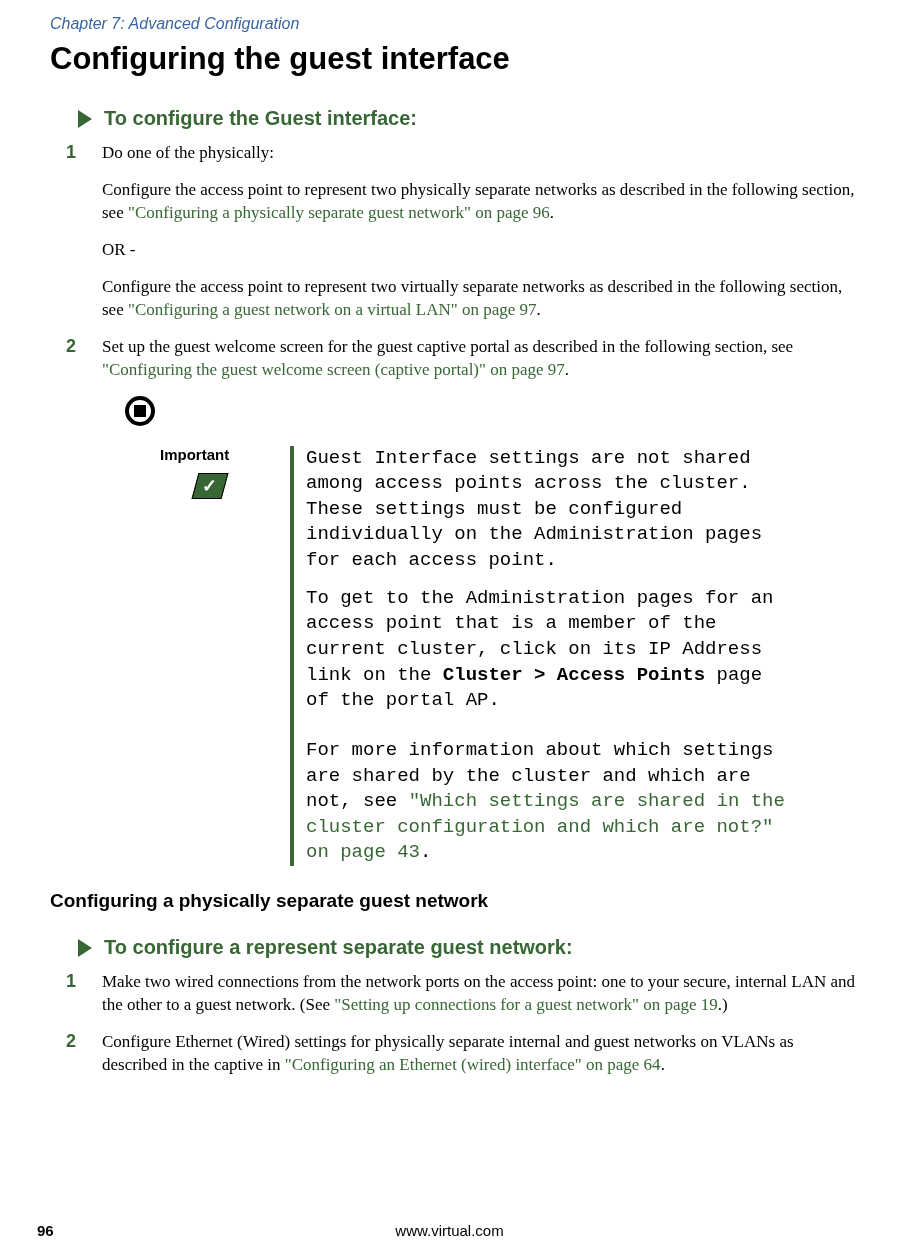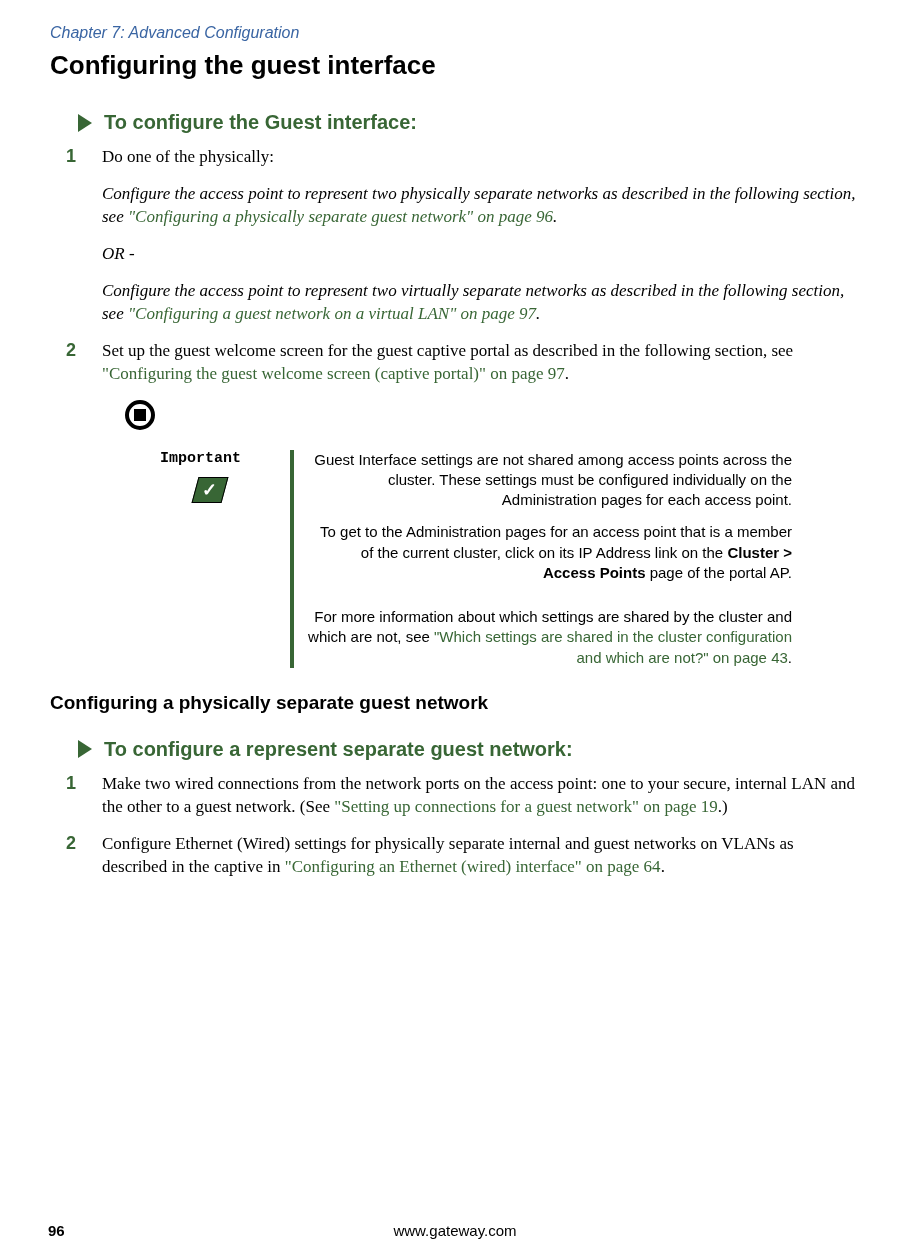--- a/index.html
+++ b/index.html
@@ -12,27 +12,27 @@
       background: #fff;
       width: 912px;
       height: 1259px;
       position: relative;
       padding: 0 50px;
     }
     .header-italic {
       font-style: italic;
       color: #3a65a3;
       font-size: 16px;
-      padding-top: 24px;
+      padding-top: 15px;
       font-family: Arial, sans-serif;
     }
     .main-heading {
       font-family: Arial, sans-serif;
       font-weight: bold;
-      font-size: 26px;
+      font-size: 31px;
       color: #000;
       margin-top: 8px;
       margin-bottom: 30px;
     }
     .procedure-heading {
       font-family: Arial, sans-serif;
       font-weight: bold;
       font-size: 20px;
       color: #386635;
       margin-left: 22px;
@@ -67,21 +67,20 @@
     .step {
       margin-left: 52px;
       margin-bottom: 14px;
       text-indent: -18px;
     }
     .step-body {
       margin-left: 52px;
       margin-bottom: 14px;
       font-size: 17px;
       line-height: 1.35;
-      font-style: italic;
     }
     .link-text {
       color: #386635;
     }
     .stop-icon {
       margin-left: 75px;
       margin-top: 10px;
       margin-bottom: 20px;
       width: 30px;
       height: 30px;
@@ -100,21 +99,21 @@
       margin-left: 110px;
       margin-right: 70px;
       margin-bottom: 24px;
       display: flex;
     }
     .important-label-col {
       width: 130px;
       flex-shrink: 0;
     }
     .important-label {
-      font-family: Liberation Mono, monospace;
+      font-family: Liberation Sans, sans-serif;
       font-weight: bold;
       font-size: 15px;
     }
     .important-icon {
       margin-top: 10px;
       width: 30px;
       height: 26px;
       background: #386635;
       border: 1px solid #000;
       transform: skewX(-15deg);
@@ -129,43 +128,42 @@
     .important-check {
       transform: skewX(15deg);
     }
     .important-divider {
       width: 4px;
       background: #386635;
       margin-right: 12px;
       flex-shrink: 0;
     }
     .important-content {
-      font-family: Liberation Sans, sans-serif;
-      font-size: 15px;
+      font-family: Liberation Mono, monospace;
+      font-size: 19px;
       line-height: 1.35;
-      text-align: right;
     }
     .important-content p {
       margin-bottom: 12px;
     }
     .important-content p:last-child {
       margin-bottom: 0;
       margin-top: 24px;
     }
     .sub-heading {
       font-family: Arial, sans-serif;
       font-weight: bold;
       font-size: 19px;
       margin-top: 14px;
       margin-bottom: 24px;
     }
     .footer {
       position: absolute;
       bottom: 20px;
-      left: 48px;
+      left: 37px;
       right: 50px;
       display: flex;
       justify-content: space-between;
       font-family: Arial, sans-serif;
       font-size: 15px;
     }
     .page-num {
       font-weight: bold;
     }
     .footer-url {
@@ -236,14 +234,14 @@
 <div class="step">
   <span class="step-number">1</span><span class="step-text"><span>Make two wired connections from the network ports on the access point: one to your secure, internal LAN and the other to a guest network. (See </span><span class="link-text">"Setting up connections for a guest network" on page 19</span><span>.)</span></span>
 </div>
 
 <div class="step">
   <span class="step-number">2</span><span class="step-text"><span>Configure Ethernet (Wired) settings for physically separate internal and guest networks on VLANs as described in the captive in </span><span class="link-text">"Configuring an Ethernet (wired) interface" on page 64</span><span>.</span></span>
 </div>
 
 <div class="footer">
   <span class="page-num">96</span>
-  <span class="footer-url">www.gateway.com</span>
+  <span class="footer-url">www.virtual.com</span>
 </div>
 
 </body></html>

